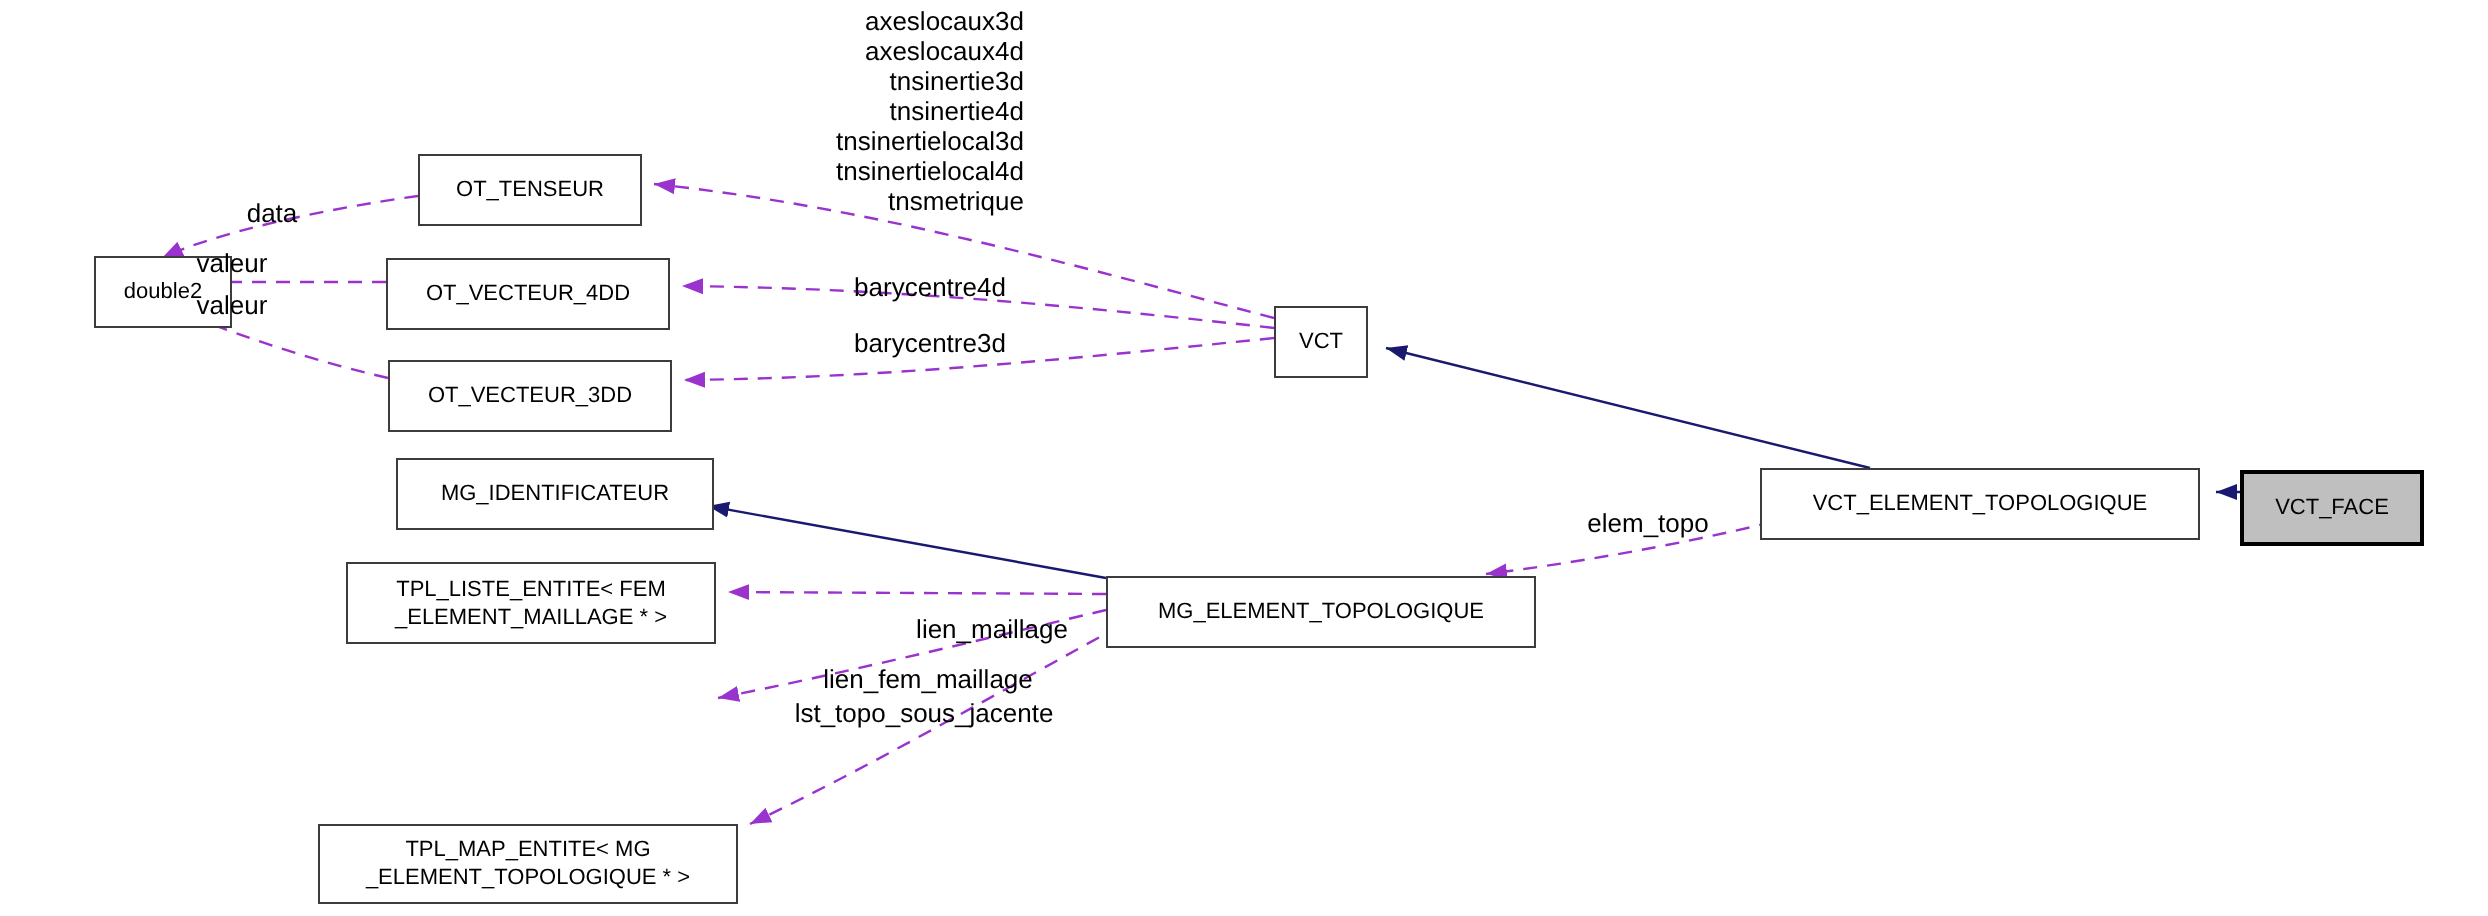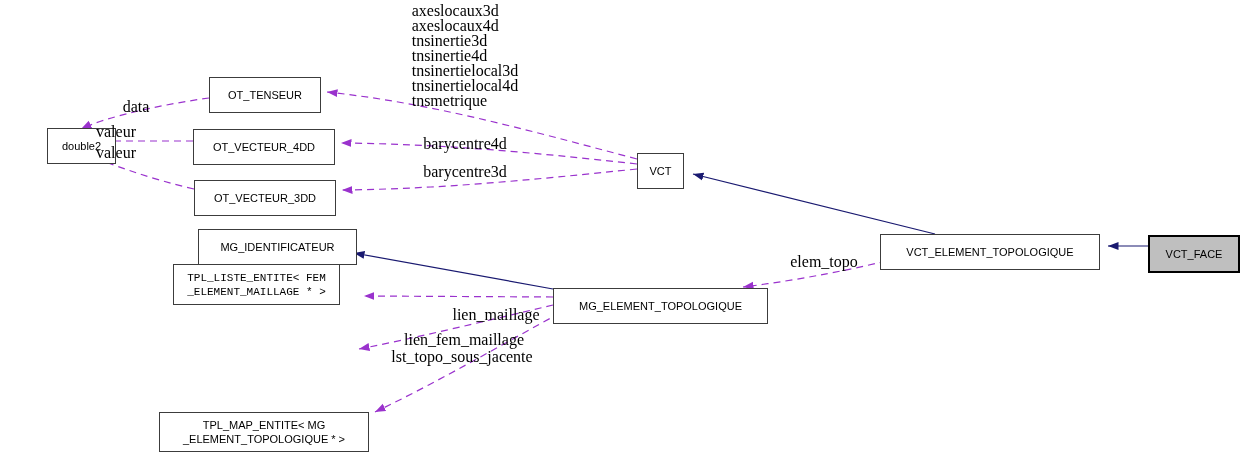--- a/index.html
+++ b/index.html
@@ -37,26 +37,25 @@
     padding: 17px 3px;
   }
   .node.selected {
     background: var(--c-selected-node-fill);
     border: 2px solid #000000;
     font-weight: normal;
   }
   .edge-label {
     position: absolute;
     transform: translateX(-50%);
-    font-size: 16px;
+    font-size: 13px;
     line-height: 13px;
     white-space: pre-line;
-    text-align: left;
+    text-align: right;
     color: var(--c-text);
-    font-family: Liberation Serif, serif;
   }
   .edge-label.stack { line-height: 15px; }
 </style>
 </head>
 <body>
 
 <div class="canvas">
 
   <svg class="edge-layer" width="1244" height="458" viewBox="0 0 1244 458">
     <defs>
@@ -93,32 +92,32 @@
   <div class="node" style="left:209px; top:77px; width:112px; height:25px;">OT_TENSEUR</div>
 
   <div class="node" style="left:193px; top:129px; width:142px; height:26px;">OT_VECTEUR_4DD</div>
 
   <div class="node" style="left:194px; top:180px; width:142px; height:26px;">OT_VECTEUR_3DD</div>
 
   <div class="node" style="left:637px; top:153px; width:47px; height:26px;">VCT</div>
 
   <div class="node" style="left:186px; top:229px; width:159px; height:24px;margin-left:12px;">MG_IDENTIFICATEUR</div>
 
-  <div class="node" style="left:173px; top:264px; width:167px; height:41px;font-family:Liberation Mono, monospace;">TPL_LISTE_ENTITE&lt; FEM
+  <div class="node" style="left:173px; top:281px; width:185px; height:41px;">TPL_LISTE_ENTITE&lt; FEM
 _ELEMENT_MAILLAGE * &gt;</div>
 
 
   <div class="node" style="left:159px; top:412px; width:210px; height:40px;">TPL_MAP_ENTITE&lt; MG
 _ELEMENT_TOPOLOGIQUE * &gt;</div>
 
   <div class="node" style="left:553px; top:288px; width:215px; height:25px;">MG_ELEMENT_TOPOLOGIQUE</div>
 
   <div class="node" style="left:880px; top:234px; width:220px; height:24px;">VCT_ELEMENT_TOPOLOGIQUE</div>
 
-  <div class="node selected" style="left:1148px; top:235px; width:92px; height:23px;">VCT_FACE</div>
+  <div class="node selected" style="left:1120px; top:235px; width:92px; height:23px;">VCT_FACE</div>
 
   <div class="edge-label" style="left:116px; top:100px;margin-left:20px;">data</div>
 
   <div class="edge-label" style="left:116px; top:125px;">valeur</div>
 
   <div class="edge-label" style="left:116px; top:146px;">valeur</div>
 
   <div class="edge-label stack" style="left:465px; top:3px;">axeslocaux3d
 axeslocaux4d
 tnsinertie3d

